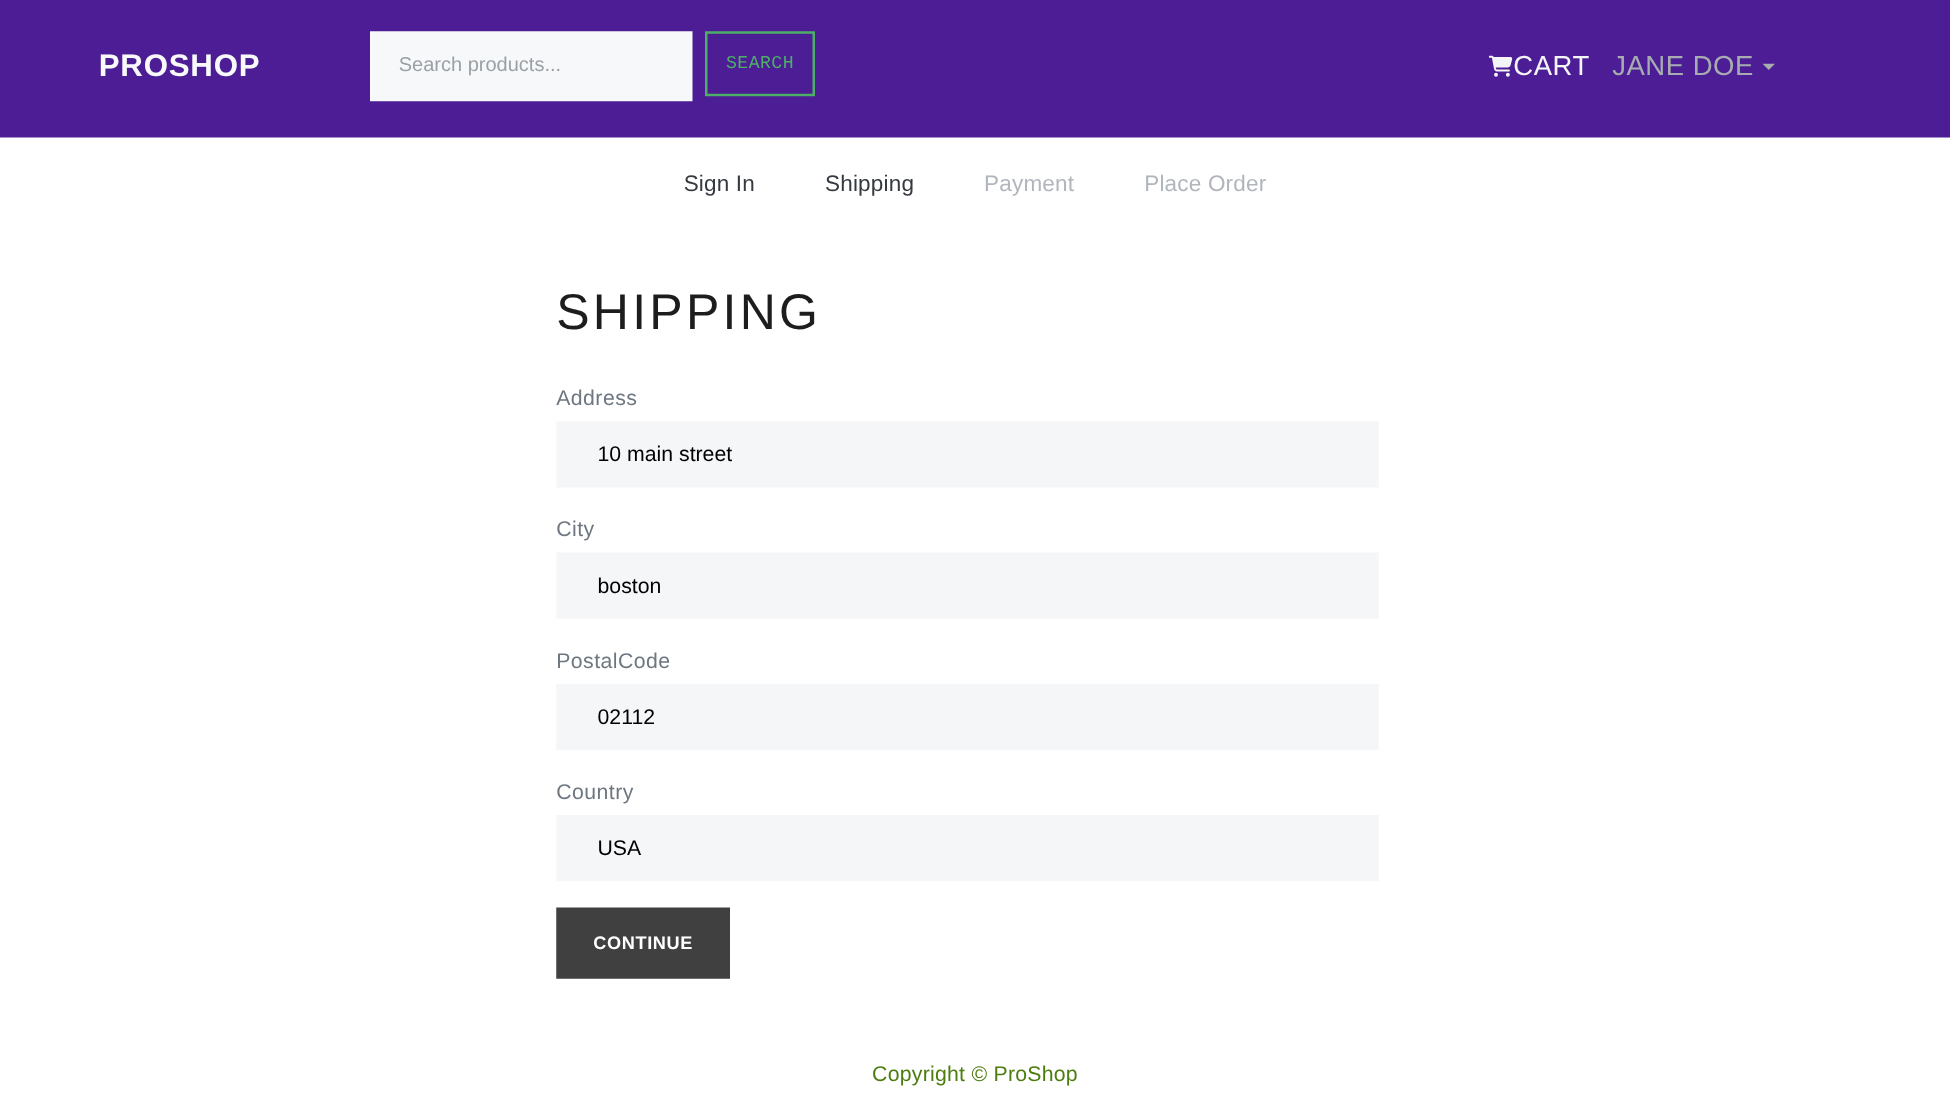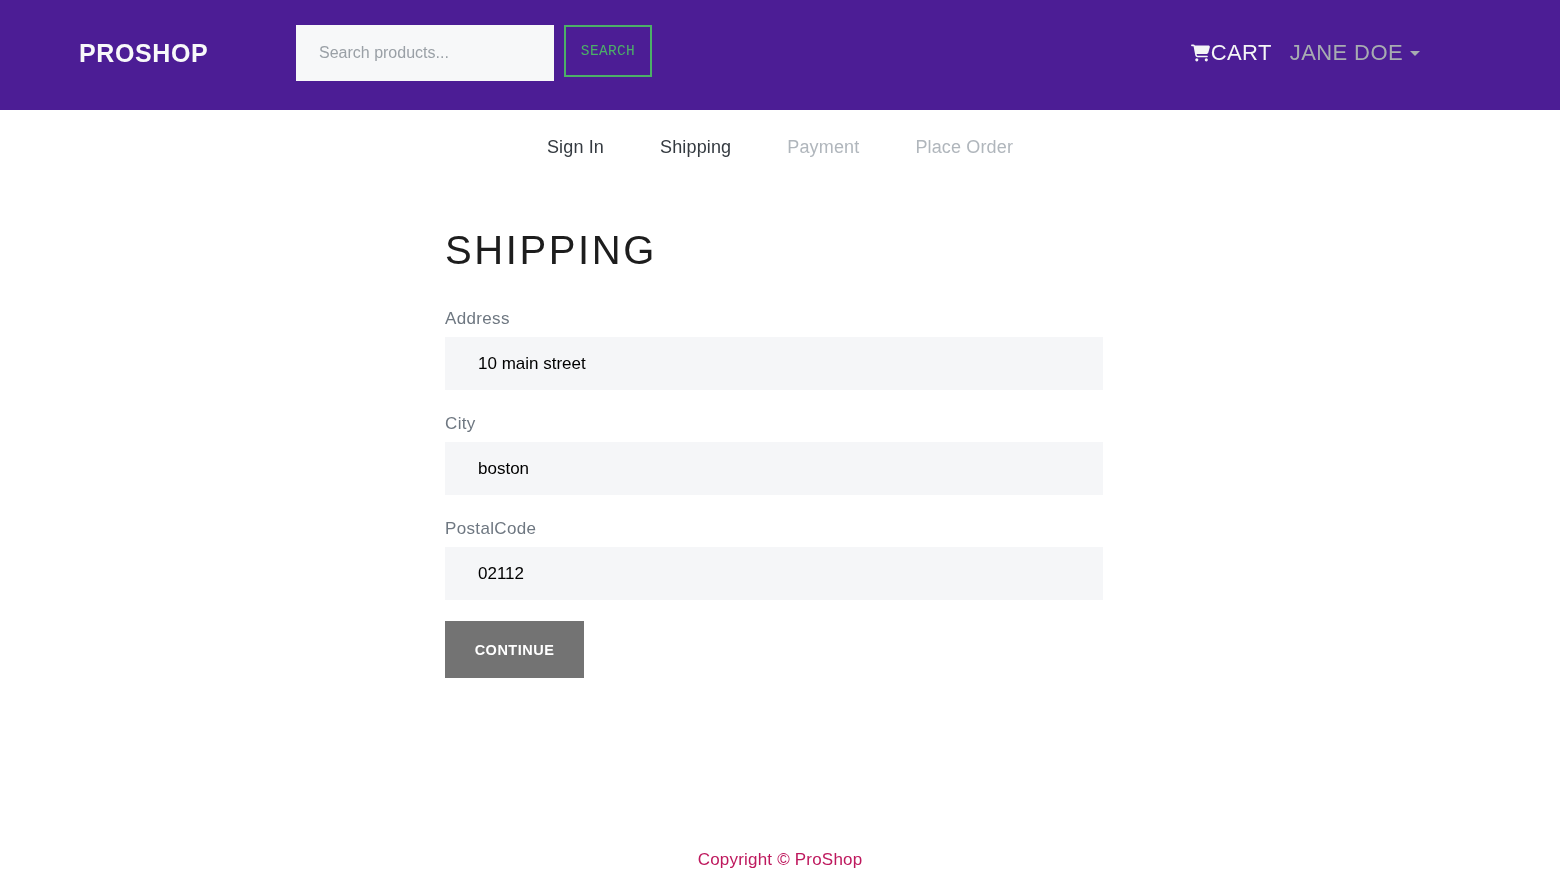--- a/index.html
+++ b/index.html
@@ -150,42 +150,42 @@
     font-family: "Liberation Sans", "DejaVu Sans", sans-serif;
     font-size: 17px;
     color: #000000;
   }
   .form-control::placeholder { color: #a8aeb5; opacity: 1; }
 
   .btn-continue {
     margin-top: 21px;
     width: 139px;
     height: 57px;
-    background: #737373;
+    background: #404040;
     color: #ffffff;
     border: none;
     font-family: "Liberation Sans", "DejaVu Sans", sans-serif;
     font-size: 14.5px;
     font-weight: 700;
     letter-spacing: 0.5px;
     cursor: pointer;
     padding: 0;
   }
 
   
   footer {
     position: absolute;
     left: 0;
     top: 850px;
     width: 1560px;
     text-align: center;
   }
   .copyright {
     font-size: 17px;
-    color: #be185d;
+    color: #4d7c0f;
     letter-spacing: 0.2px;
   }
 </style>
 </head>
 <body>
 
 <header class="navbar">
 
   <a href="#" class="brand">PROSHOP</a>
 
@@ -234,20 +234,24 @@
     <div class="form-group">
       <label class="form-label">City</label>
       <input class="form-control" type="text" placeholder="Enter city" value="boston" style="">
     </div>
 
     <div class="form-group">
       <label class="form-label">PostalCode</label>
       <input class="form-control" type="text" placeholder="Enter postal code" value="02112" style="">
     </div>
 
+    <div class="form-group">
+      <label class="form-label">Country</label>
+      <input class="form-control" type="text" placeholder="Enter country" value="USA" style="">
+    </div>
 
     <button class="btn-continue" type="submit">CONTINUE</button>
 
   </form>
 </main>
 
 <footer>
   <span class="copyright">Copyright © ProShop</span>
 </footer>
 

